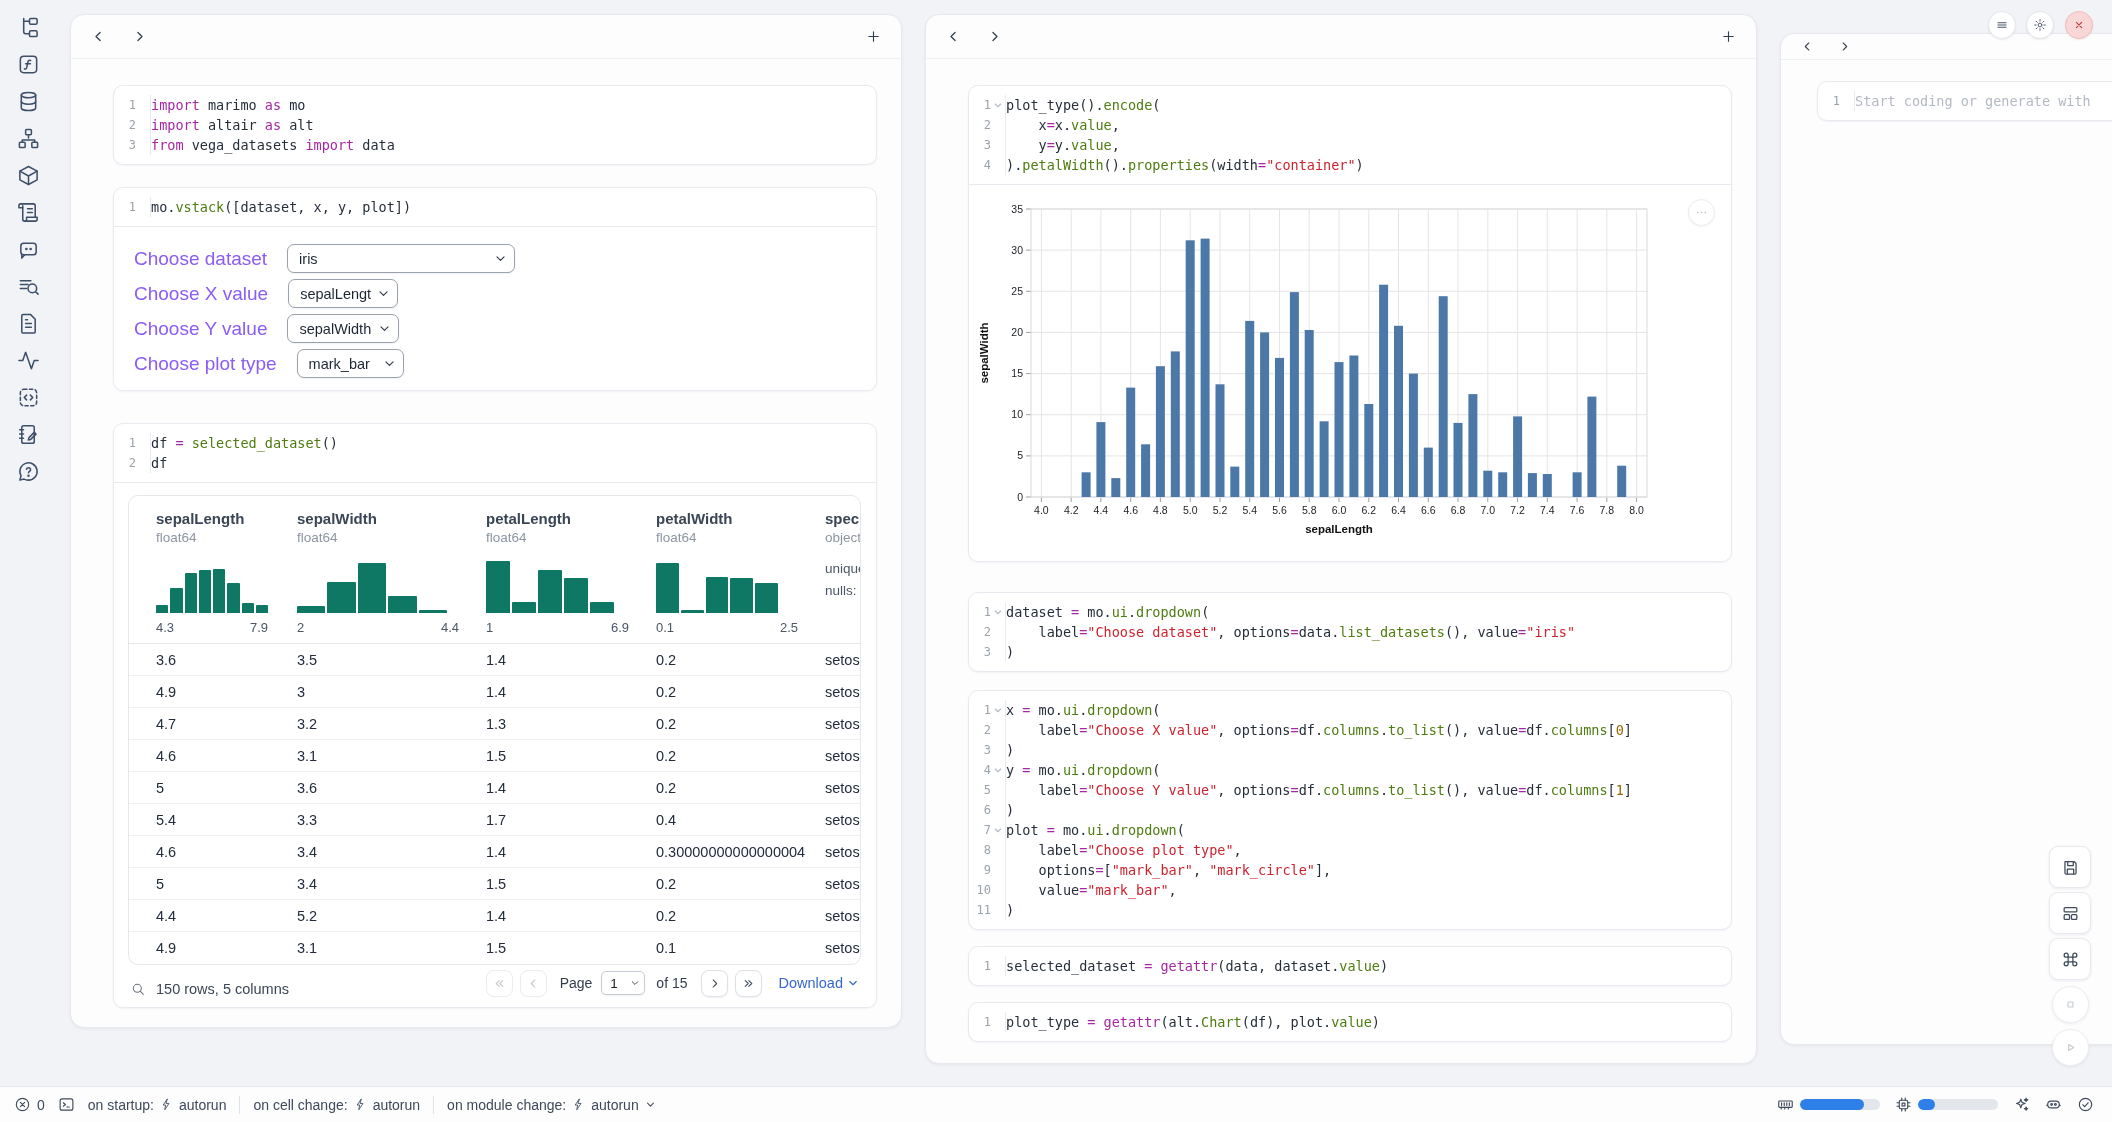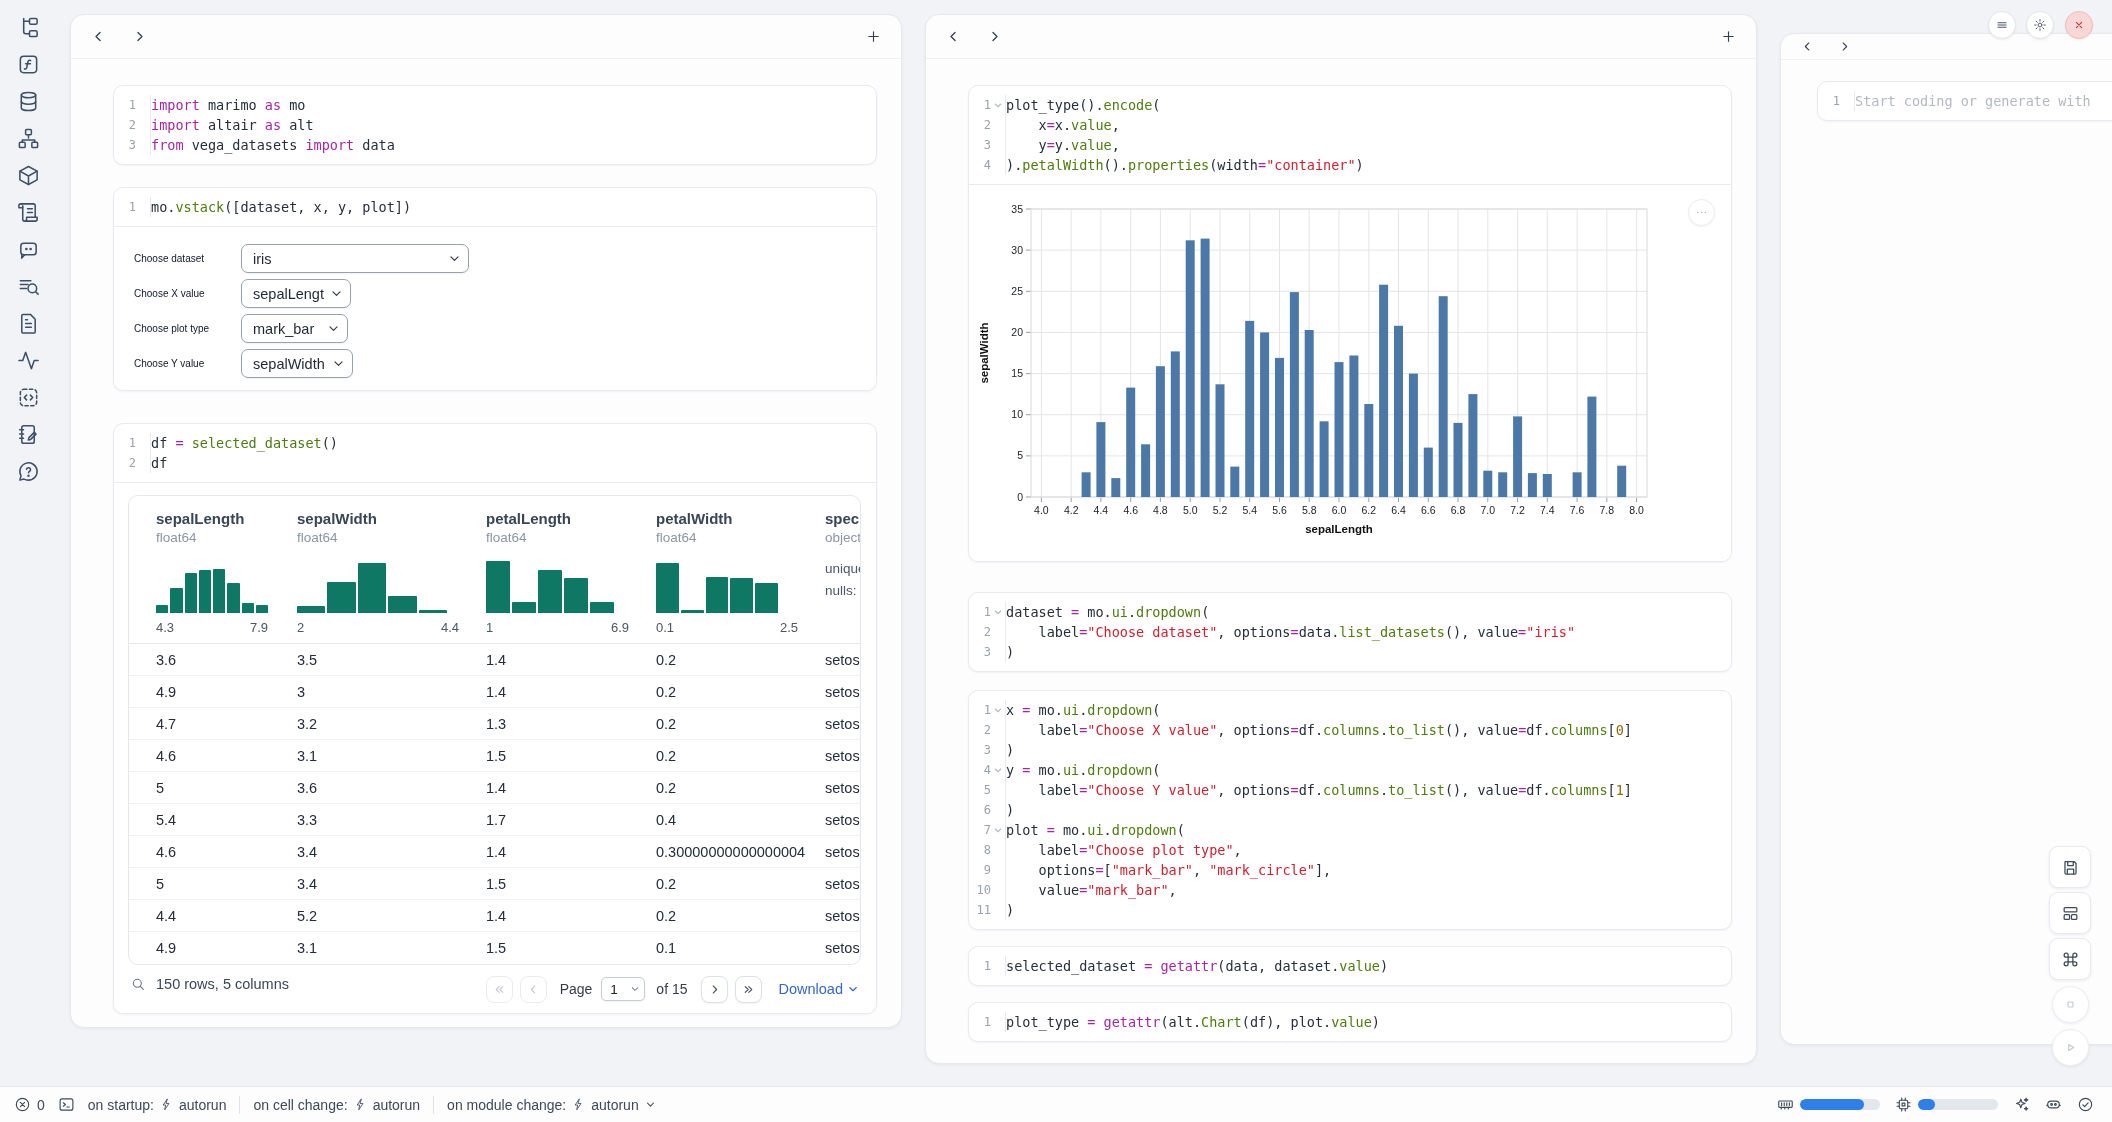--- a/index.html
+++ b/index.html
@@ -46,21 +46,21 @@
   .ln .fold { position:absolute; right:2px; top:5px; width:10px; height:10px; color:#b3bac3; }
   .ln .fold svg { width:10px; height:10px; }
   .lc { border-left:1px solid #e8eaef; padding-right:8px;
     white-space:pre; color:#262e3b; flex:1; }
   .tk-kw{color:#a626a4} .tk-fn{color:#4d7c0f} .tk-str{color:#cf222e} .tk-num{color:#986801}
   .out { border-top:1px solid #e8eaef; background:#fff; }
 
   
   .dd-out { padding:14px 20px 9px; }
   .dd-row { display:flex; align-items:center; height:35px; }
-  .dd-row label { min-width:103px; margin-right:4px; font-size:10px; color:#0f172a; }
+  .dd-row label { min-width:103px; margin-right:20px; font-size:19px; color:#8b5cf6; }
   .sel { position:relative; display:inline-flex; align-items:center; }
   .sel select { appearance:none; -webkit-appearance:none; border:1px solid #99a1ad;
     border-radius:7px; background:#fff; height:29px; padding:0 26px 0 11px;
     font-size:14.5px; font-family:"Liberation Sans",sans-serif; color:#1f2735;
     box-shadow:0 1px 2px rgba(0,0,0,.06); }
   .sel .icn { position:absolute; right:8px; pointer-events:none; color:#343c4a; }
   .sel .icn svg { width:13px; height:13px; }
   .sel-dataset select{width:228px} .sel-x select{width:110px}
   .sel-y select{width:112px} .sel-plot select{width:107px}
 
@@ -72,21 +72,21 @@
     border-bottom:1px solid #e4e7ec; font-weight:normal; }
   .col-name { font-size:15px; font-weight:bold; color:#3a4556; }
   .col-type { font-size:13.5px; color:#8d95a3; margin-top:3px; }
   .hist { display:flex; align-items:flex-end; gap:2px; height:56px; margin-top:12px; }
   .hist i { display:block; border-radius:1px 1px 0 0; }
   .minmax { display:flex; justify-content:space-between; font-size:13px; color:#4c5666; margin-top:7px; }
   .col-meta { margin-top:13px; font-size:13.5px; color:#4c5666; line-height:22px; }
   td { height:32px; padding:0 0 0 27px; color:#232c3b; white-space:nowrap; }
   tbody tr + tr td { border-top:1px solid #eef0f4; }
 
-  .tbl-footer { display:flex; align-items:flex-start; margin-top:11px; padding:0 2px; width:733px; }
+  .tbl-footer { display:flex; align-items:flex-end; margin-top:5px; padding:0 2px; width:733px; }
   .tf-left { display:flex; align-items:center; gap:10px; color:#3c4656; font-size:14.5px; }
   .tf-left .icn { color:#6b7480; } .tf-left .icn svg{ width:16px; height:16px; }
   .tf-right { margin-left:auto; display:flex; align-items:center; gap:7px; font-size:14px; color:#333d4d; }
   .pg-btn { width:27px; height:27px; border:1px solid #dce0e7; border-radius:8px; background:#fff;
     display:flex; align-items:center; justify-content:center; color:#454f5f;
     box-shadow:0 1px 2px rgba(0,0,0,.05); cursor:pointer; }
   .pg-btn svg { width:13px; height:13px; }
   .pg-btn.dis { color:#c3c9d2; border-color:#e9ecf0; box-shadow:none; }
   .page-lbl { margin:0 2px 0 6px; }
   .page-sel select { width:44px; height:24px; padding:0 16px 0 8px; font-size:13.5px;
@@ -273,34 +273,34 @@
           <span class="sel sel-x">
               <select><option>sepalLength</option></select>
               <span class="icn">
                 <svg viewBox="0 0 24 24" fill="none" stroke="currentColor" stroke-width="1.6" stroke-linecap="round" stroke-linejoin="round">
                   <path d="M5.5 9 12 15.5 18.5 9" stroke-width="2.2"></path>
                 </svg>
               </span>
             </span>
         </div>
         <div class="dd-row">
+          <label>Choose Y value</label>
+          <span class="sel sel-y">
+              <select><option>sepalWidth</option></select>
+              <span class="icn">
+                <svg viewBox="0 0 24 24" fill="none" stroke="currentColor" stroke-width="1.6" stroke-linecap="round" stroke-linejoin="round">
+                  <path d="M5.5 9 12 15.5 18.5 9" stroke-width="2.2"></path>
+                </svg>
+              </span>
+            </span>
+        </div>
+        <div class="dd-row">
           <label>Choose plot type</label>
           <span class="sel sel-plot">
               <select><option>mark_bar</option></select>
-              <span class="icn">
-                <svg viewBox="0 0 24 24" fill="none" stroke="currentColor" stroke-width="1.6" stroke-linecap="round" stroke-linejoin="round">
-                  <path d="M5.5 9 12 15.5 18.5 9" stroke-width="2.2"></path>
-                </svg>
-              </span>
-            </span>
-        </div>
-        <div class="dd-row">
-          <label>Choose Y value</label>
-          <span class="sel sel-y">
-              <select><option>sepalWidth</option></select>
               <span class="icn">
                 <svg viewBox="0 0 24 24" fill="none" stroke="currentColor" stroke-width="1.6" stroke-linecap="round" stroke-linejoin="round">
                   <path d="M5.5 9 12 15.5 18.5 9" stroke-width="2.2"></path>
                 </svg>
               </span>
             </span>
         </div>
       </div>
     </div>
 

